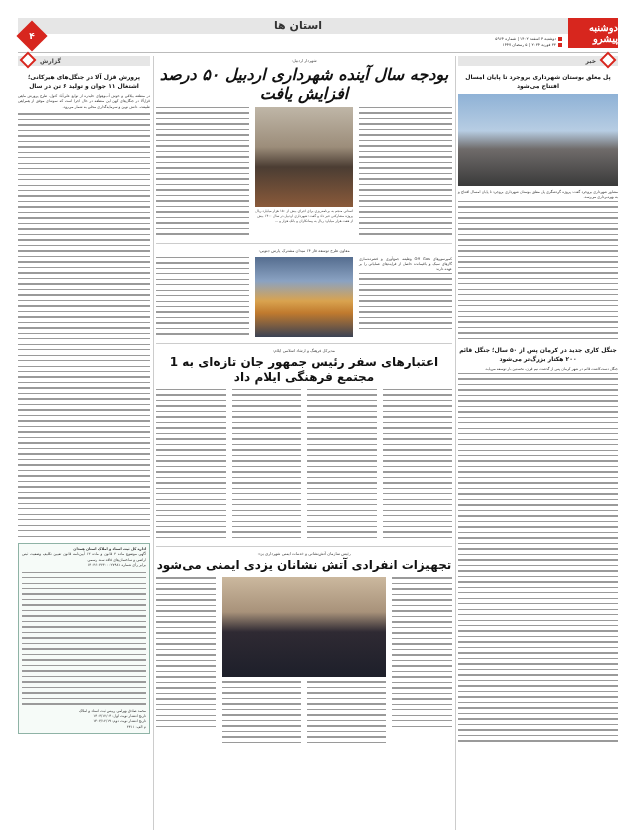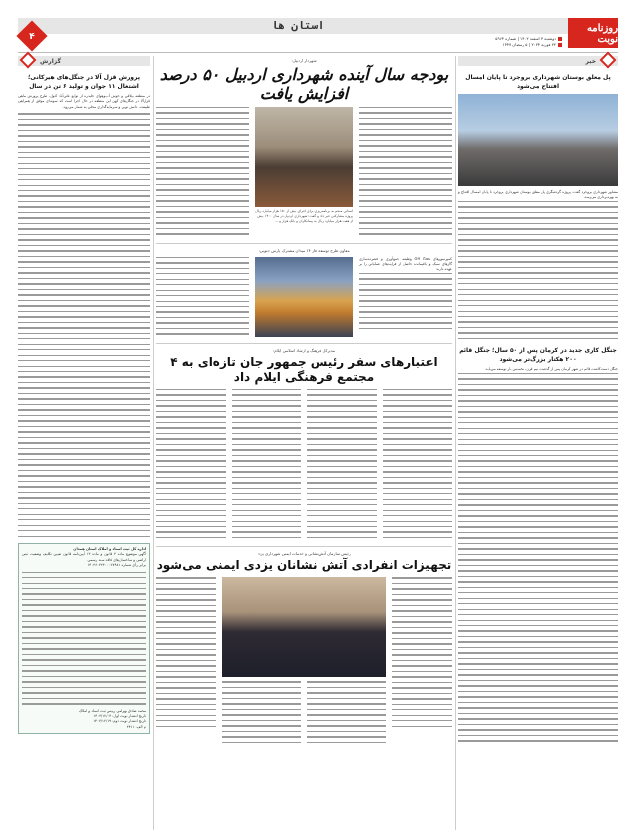--- a/index.html
+++ b/index.html
@@ -4,21 +4,21 @@
 <style>
   * { box-sizing: border-box; margin: 0; padding: 0; }
   html, body { width: 620px; height: 837px; background: #fff; overflow: hidden; }
   body { font-family: "DejaVu Sans", sans-serif; color: #222; position: relative; direction: rtl; }
 
   .page { position: absolute; left: 18px; top: 18px; width: 600px; height: 812px; }
 
   
   .masthead { position: absolute; left: 0; top: 0; width: 600px; height: 32px; }
   .band { position: absolute; left: 0; top: 0; width: 600px; height: 16px; background: #e6e6e6; }
-  .section-title { position: absolute; left: 180px; top: 0px; width: 200px; text-align: center; font-size: 11px; font-weight: bold; color: #333; line-height: 16px; font-family: Liberation Mono, monospace; }
+  .section-title { position: absolute; left: 180px; top: 0px; width: 200px; text-align: center; font-size: 11px; font-weight: bold; color: #333; line-height: 16px; }
   .logo { position: absolute; right: 0; top: 0; width: 50px; height: 30px; background: #d7261e; color: #fff; font-family: "DejaVu Serif", serif; font-size: 10px; display: flex; align-items: center; justify-content: center; font-weight: bold; }
   .dateline { position: absolute; right: 56px; top: 18px; font-size: 4px; color: #333; line-height: 6px; text-align: right; }
   .dateline .sq { display: inline-block; width: 4px; height: 4px; background: #d7261e; margin-left: 2px; vertical-align: middle; }
   .page-num { position: absolute; left: 3px; top: 7px; width: 22px; height: 22px; background: #d7261e; transform: rotate(45deg); }
   .page-num span { position: absolute; left: 0; top: 0; width: 22px; height: 22px; transform: rotate(-45deg); color: #fff; font-size: 9px; font-weight: bold; display: flex; align-items: center; justify-content: center; }
   .rule { position: absolute; left: 0; top: 34px; width: 600px; height: 1px; background: #bbb; }
 
   
   .col-left { position: absolute; left: 0; top: 38px; width: 132px; height: 774px; }
   .col-mid { position: absolute; left: 138px; top: 38px; width: 296px; height: 774px; }
@@ -57,21 +57,21 @@
   .hr { height: 1px; background: #ccc; margin: 4px 0; }
 </style>
 </head>
 <body>
 
 <div class="page">
 
   <div class="masthead">
     <div class="band"></div>
     <div class="section-title">استان ها</div>
-    <div class="logo">روزنامه نوبت</div>
+    <div class="logo">دوشنبه پیشرو</div>
     <div class="dateline">
       <div><span class="sq"></span><span>دوشنبه ۴ اسفند ۱۴۰۲ | شماره ۵۹۶۴</span></div>
       <div><span class="sq"></span><span>۲۲ فوریه ۲۰۲۴ | ۵ رمضان ۱۴۴۷</span></div>
     </div>
     <div class="page-num">
         <span>۴</span>
       </div>
   </div>
   <div class="rule"></div>
 
@@ -305,21 +305,21 @@
             <i></i>
             <i></i>
             <i></i>
           </div>
       </div>
     </div>
     <div class="hr"></div>
 
     <div>
       <div class="kicker">مدیرکل فرهنگ و ارشاد اسلامی ایلام:</div>
-      <div class="headline h-sub">اعتبارهای سفر رئیس جمهور جان تازه‌ای به ۴ مجتمع فرهنگی ایلام داد</div>
+      <div class="headline h-sub">اعتبارهای سفر رئیس جمهور جان تازه‌ای به 1 مجتمع فرهنگی ایلام داد</div>
       <div class="row4" style="margin-top:4px">
         <div class="lines" style="flex:1">
             <i></i>
             <i></i>
             <i></i>
             <i></i>
             <i></i>
             <i></i>
             <i></i>
             <i></i>

